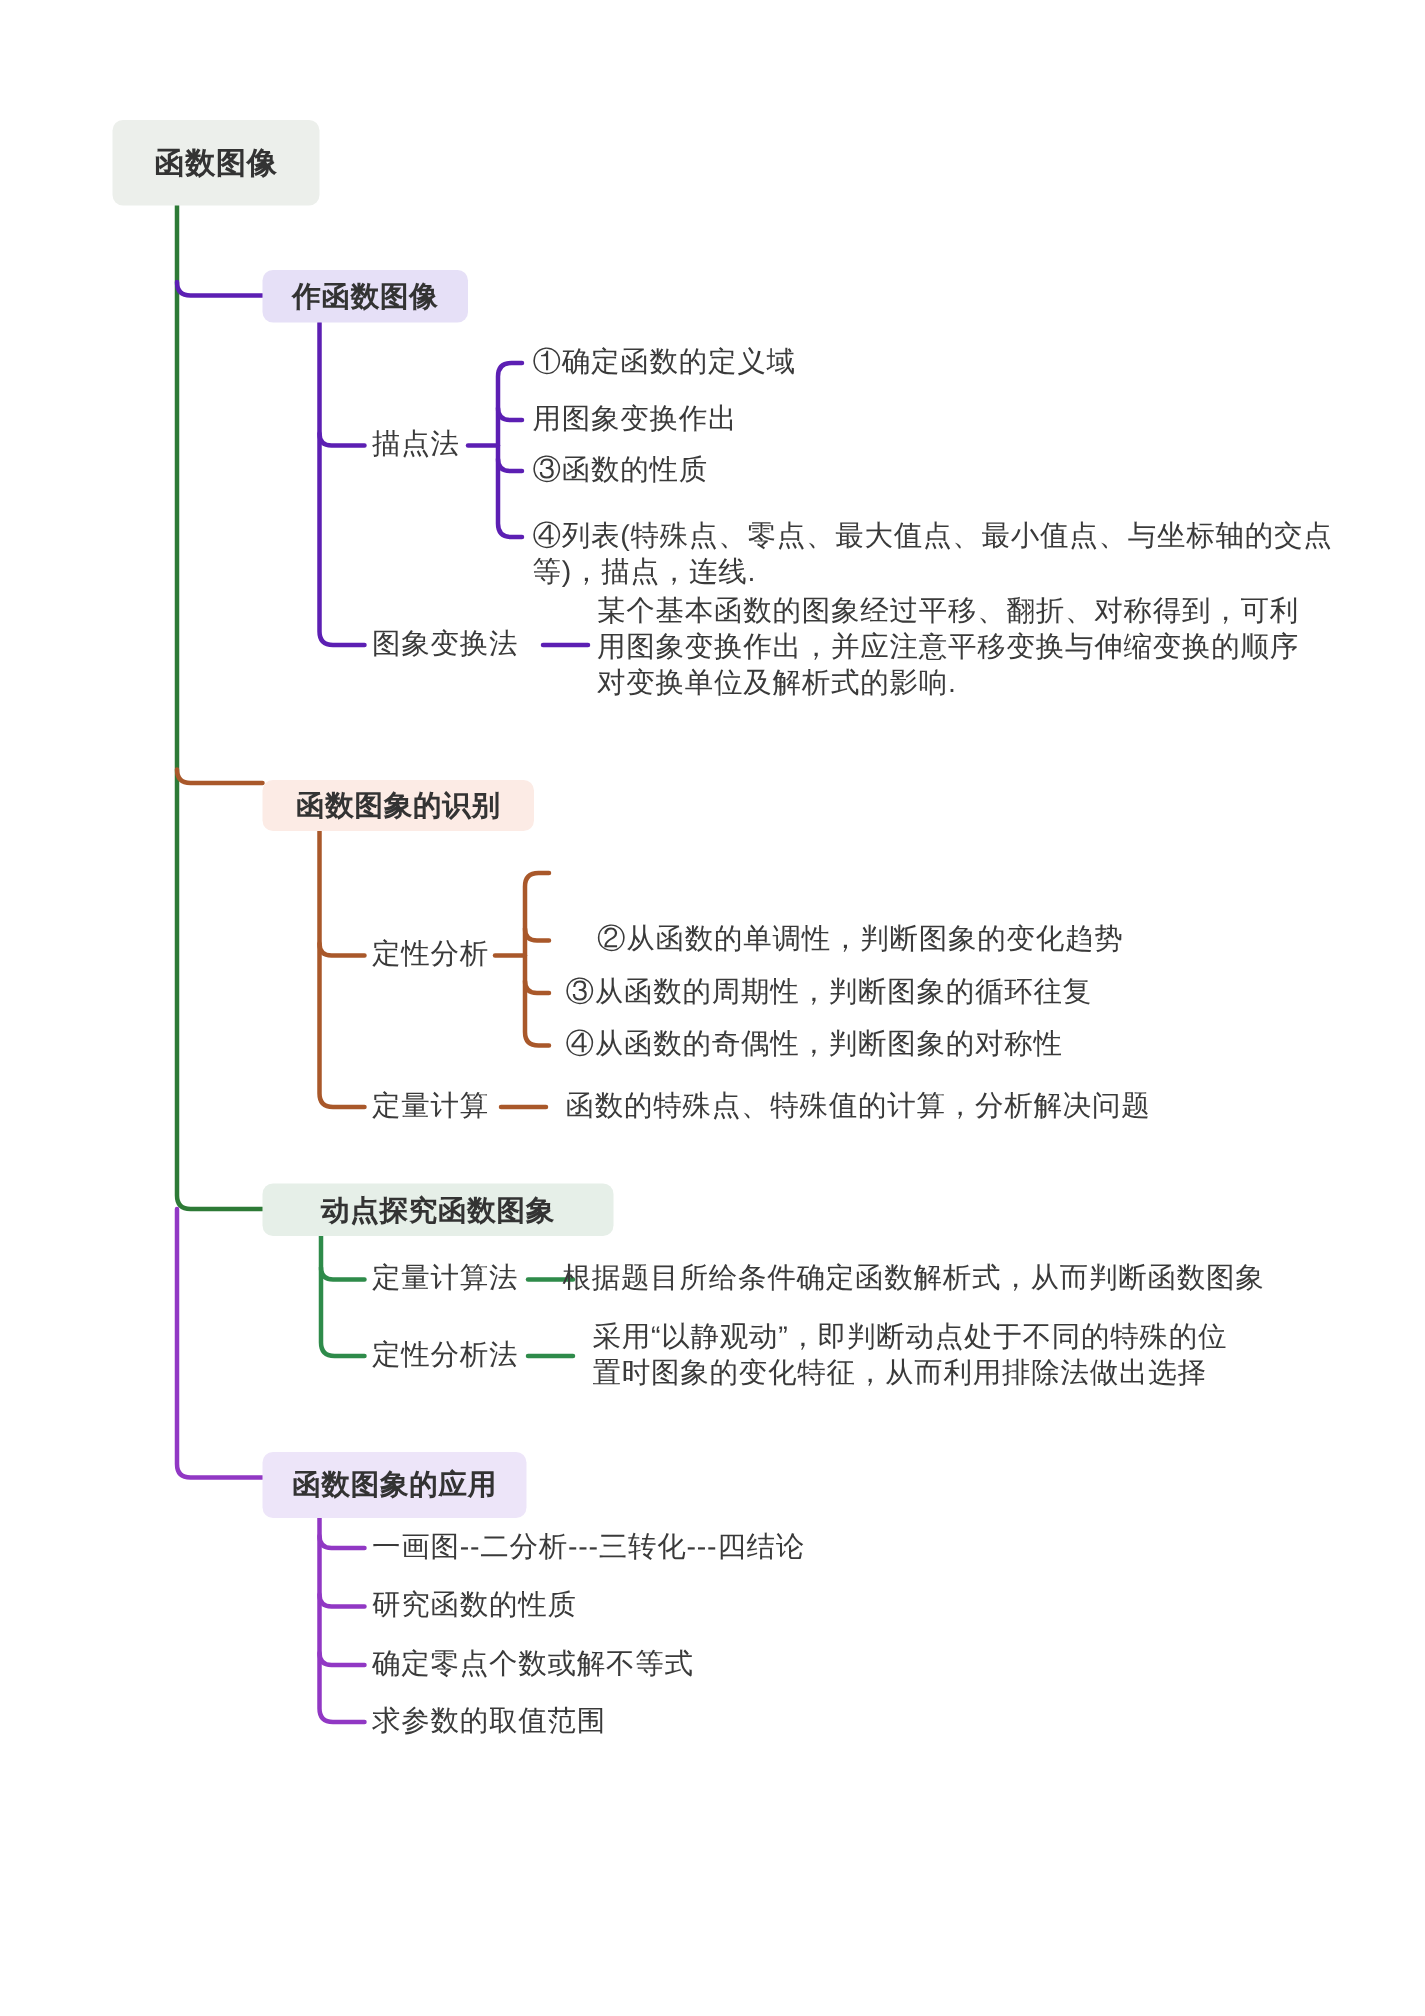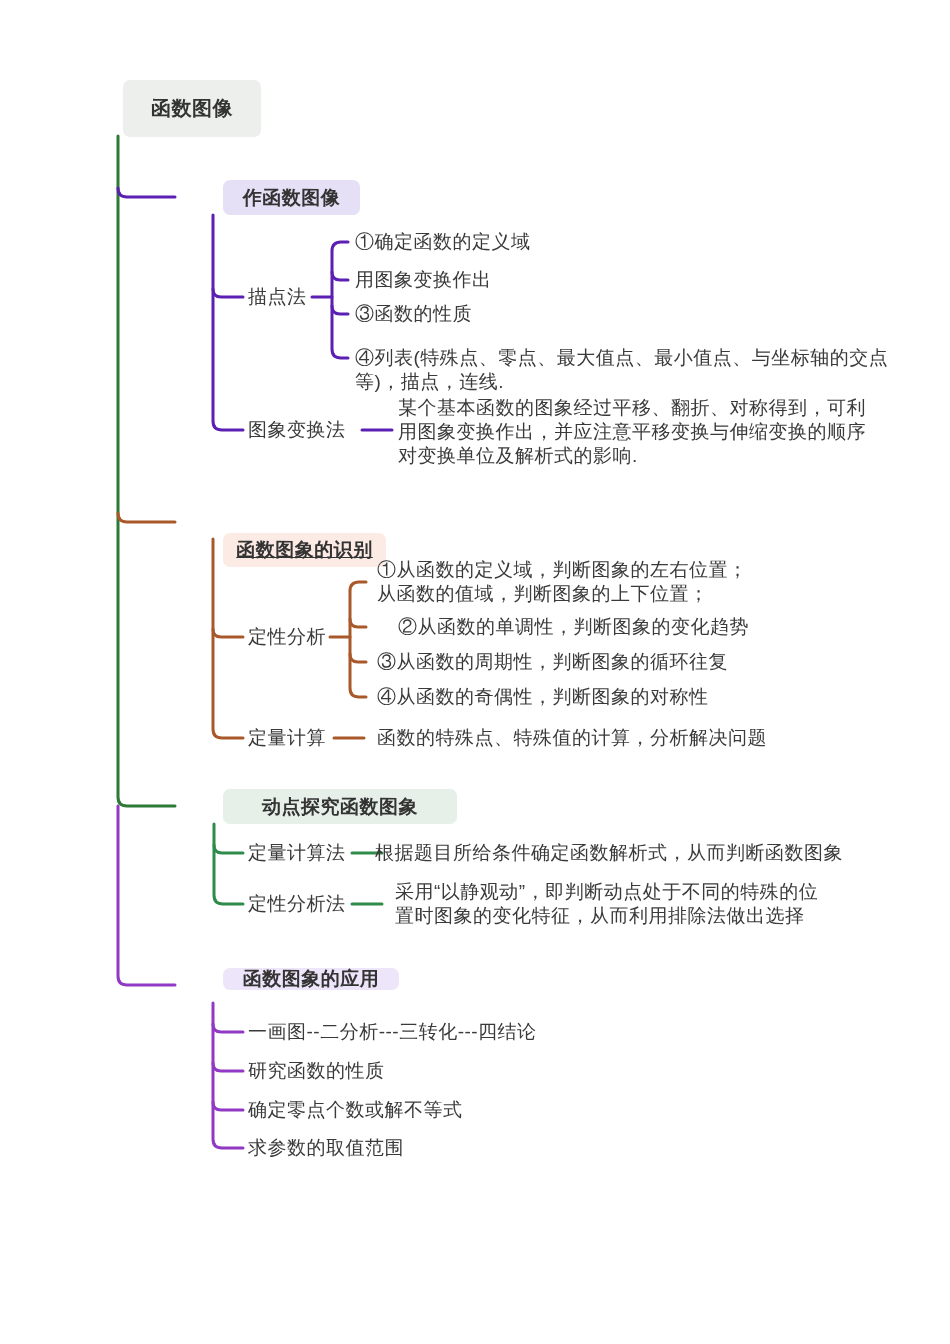--- a/index.html
+++ b/index.html
@@ -19,26 +19,26 @@
   body{background:#ffffff;font-family:"Liberation Sans",sans-serif;}
   .canvas{position:relative;width:950px;height:1344px;background:#ffffff;overflow:hidden;}
   svg.connectors{position:absolute;left:0;top:0;z-index:1;}
   svg.connectors path{fill:none;stroke-width:3;stroke-linecap:round;}
   .st-green{stroke:var(--trunk-green);}
   .st-purple{stroke:var(--branch-purple);}
   .st-orange{stroke:var(--branch-orange);}
   .st-bgreen{stroke:var(--branch-green);}
   .st-violet{stroke:var(--branch-violet);}
   .node{position:absolute;z-index:2;display:flex;align-items:center;justify-content:center;
-        border-radius:7px;font-weight:bold;color:#333;font-size:19px;letter-spacing:.5px;margin-left:48px;}
+        border-radius:7px;font-weight:bold;color:#333;font-size:19px;letter-spacing:.5px;}
   .root-node{left:75px;top:80px;width:138px;height:57px;background:var(--root-bg);font-size:20px;}
   .b1-node{left:175px;top:180px;width:137px;height:35px;background:var(--box1-bg);}
-  .b2-node{left:175px;top:533px;width:163px;height:34px;background:var(--box2-bg);text-decoration:underline;}
+  .b2-node{left:175px;top:520px;width:181px;height:34px;background:var(--box2-bg);}
   .b3-node{left:175px;top:789px;width:234px;height:35px;background:var(--box3-bg);}
-  .b4-node{left:175px;top:968px;width:176px;height:22px;background:var(--box4-bg);text-align:center;}
+  .b4-node{left:175px;top:968px;width:176px;height:44px;background:var(--box4-bg);text-align:center;}
   .label{position:absolute;z-index:2;font-size:19px;line-height:24px;color:var(--text);
          white-space:pre-line;letter-spacing:.5px;}
 </style>
 </head>
 <body>
 
 <div class="canvas">
 
   <svg class="connectors" width="950" height="1344" aria-hidden="true">
 
@@ -88,22 +88,20 @@
   <div class="label" style="left:355px;top:268px">用图象变换作出</div>
   <div class="label" style="left:355px;top:302px">③函数的性质</div>
   <div class="label" style="left:355px;top:346px">④列表(特殊点、零点、最大值点、最小值点、与坐标轴的交点
 等)，描点，连线.</div>
   <div class="label" style="left:248px;top:418px">图象变换法</div>
   <div class="label" style="left:398px;top:396px">某个基本函数的图象经过平移、翻折、对称得到，可利
 用图象变换作出，并应注意平移变换与伸缩变换的顺序
 对变换单位及解析式的影响.</div>
 
   <div class="label" style="left:248px;top:625px">定性分析</div>
-  <div class="label" style="left:377px;top:558px">①从函数的定义域，判断图象的左右位置；
-从函数的值域，判断图象的上下位置；</div>
   <div class="label" style="left:398px;top:615px">②从函数的单调性，判断图象的变化趋势</div>
   <div class="label" style="left:377px;top:650px">③从函数的周期性，判断图象的循环往复</div>
   <div class="label" style="left:377px;top:685px">④从函数的奇偶性，判断图象的对称性</div>
   <div class="label" style="left:248px;top:726px">定量计算</div>
   <div class="label" style="left:377px;top:726px">函数的特殊点、特殊值的计算，分析解决问题</div>
 
   <div class="label" style="left:248px;top:841px">定量计算法</div>
   <div class="label" style="left:375px;top:841px">根据题目所给条件确定函数解析式，从而判断函数图象</div>
   <div class="label" style="left:248px;top:892px">定性分析法</div>
   <div class="label" style="left:395px;top:880px">采用“以静观动”，即判断动点处于不同的特殊的位

